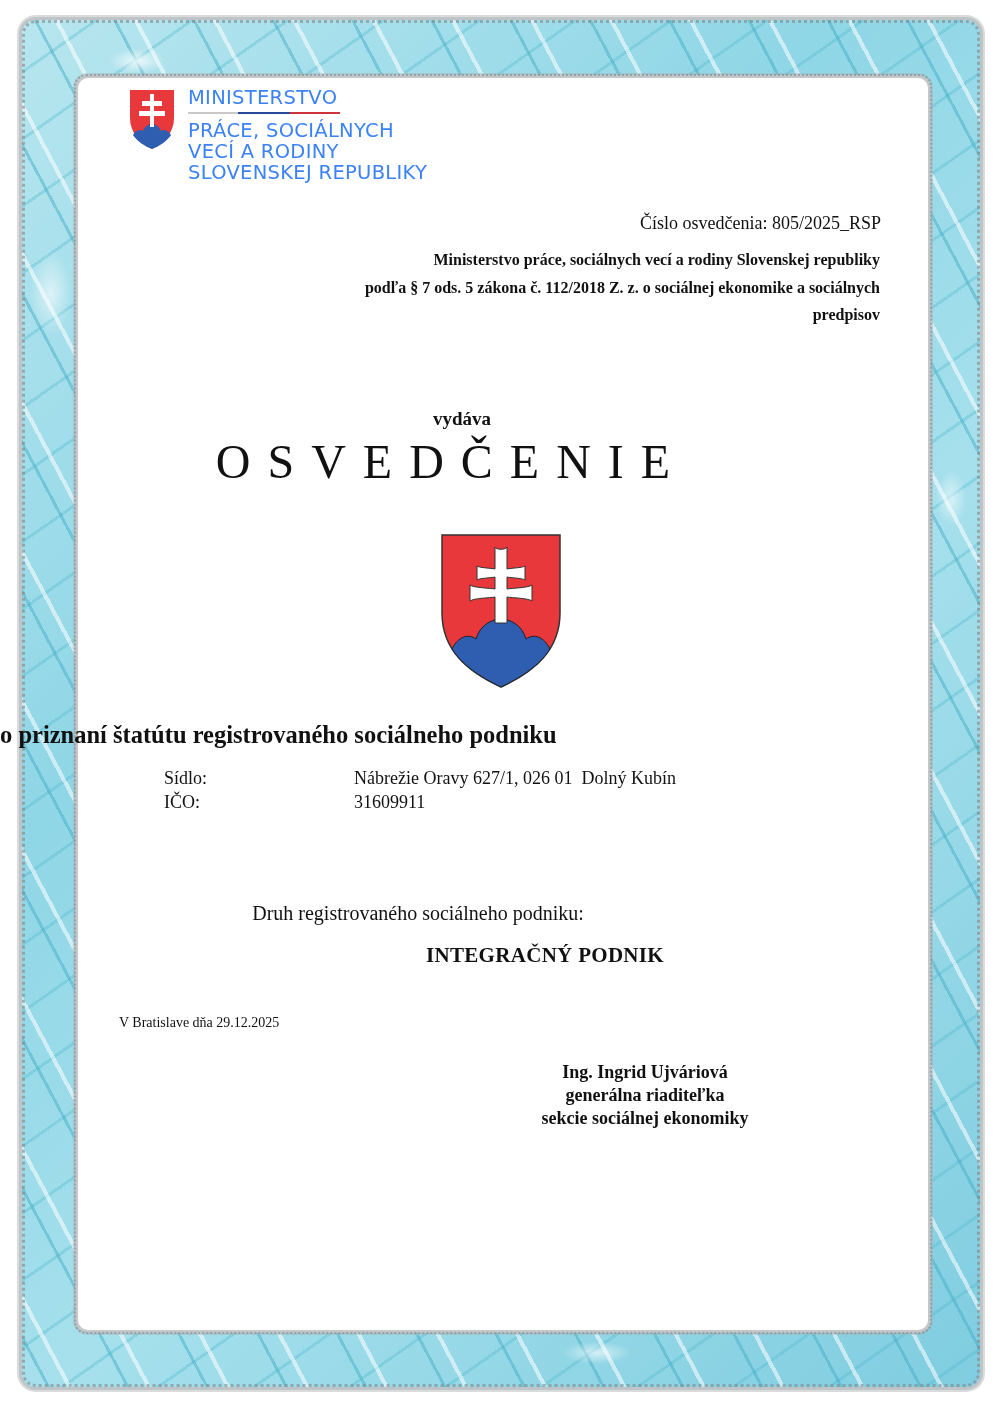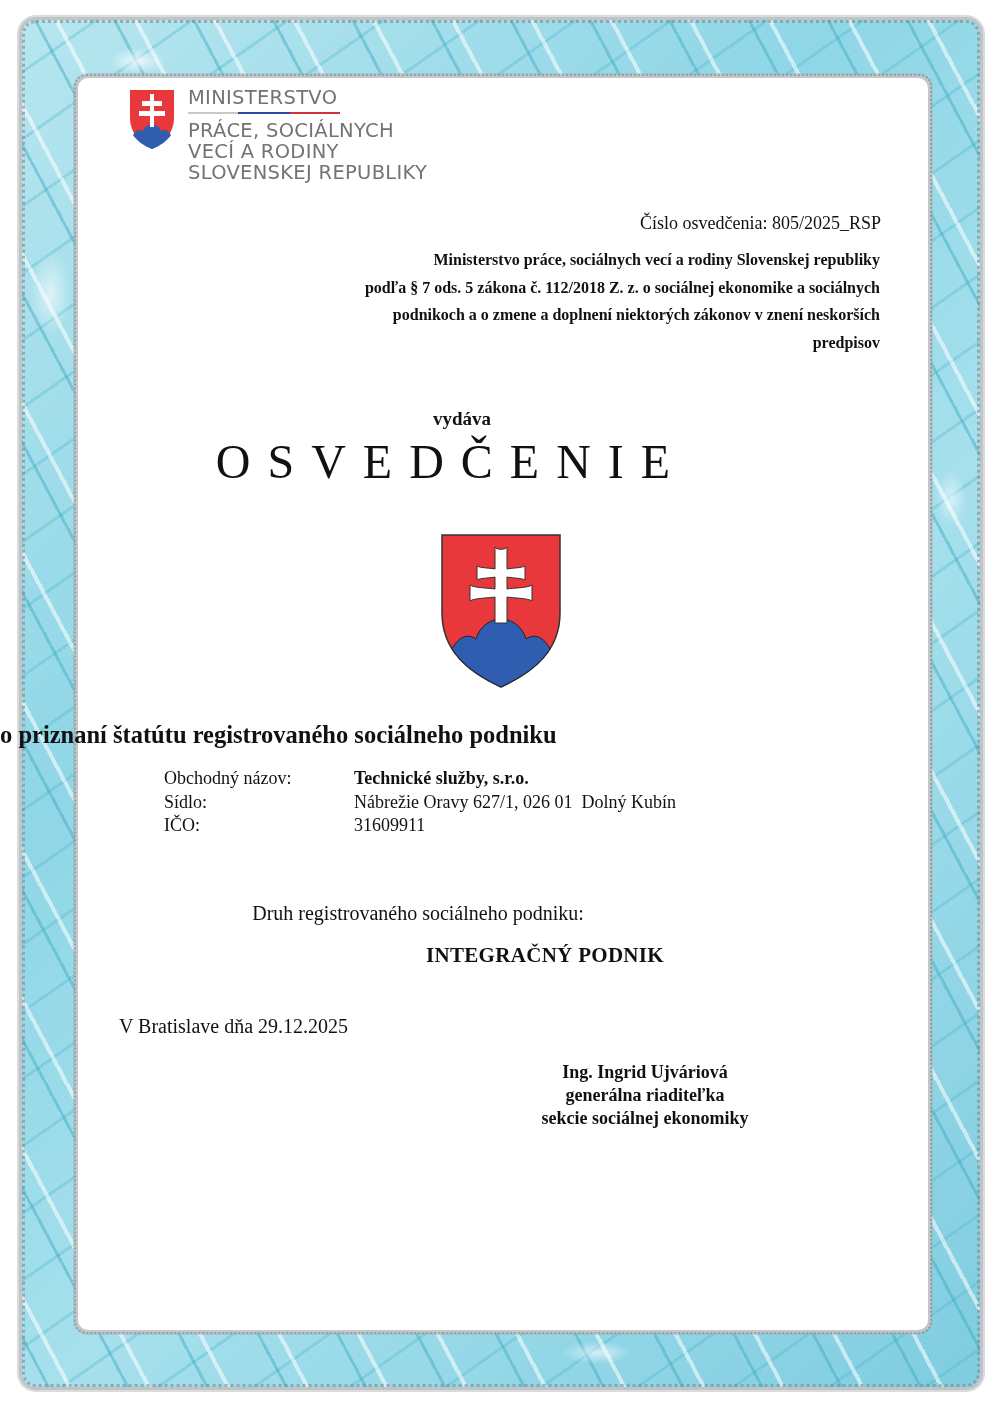--- a/index.html
+++ b/index.html
@@ -37,21 +37,21 @@
   .inner-page::before {
     content: ""; position: absolute; inset: -4px; border-radius: 12px;
     border: 2px dotted rgba(125,130,133,.55);
   }
   
   .logo { position: absolute; left: 127px; top: 87px; }
   .logo-shield { position: absolute; left: 0; top: 0; width: 50px; height: 64px; }
   .logo-text {
     position: absolute; left: 61px; top: 0; white-space: nowrap;
     font-family: "DejaVu Sans", "Liberation Sans", sans-serif;
-    color: #737373; font-size: 19.5px; letter-spacing: .3px; line-height: 22px;
+    color: #3b82f6; font-size: 19.5px; letter-spacing: .3px; line-height: 22px;
   }
   .logo-line1 { display: block; height: 22px; }
   .logo-divider { display: flex; height: 2px; margin: 3px 0 6px 0; width: 152px; }
   .logo-divider .g { flex: 0 0 50px; background: #c9c9c9; }
   .logo-divider .b { flex: 0 0 52px; background: #2a4b9b; }
   .logo-divider .r { flex: 0 0 50px; background: #d0323b; }
   .logo-line { display: block; height: 21px; }
 
   .cert-number {
     position: absolute; right: 119px; top: 205px;
@@ -81,21 +81,21 @@
   .detail-label { width: 190px; }
   .detail-value.bold { font-weight: bold; }
   .type-label {
     position: absolute; left: 0; width: 836px; top: 902px;
     text-align: center; font-size: 20px;
   }
   .type-value {
     position: absolute; left: 0; width: 1000px; top: 943px;
     text-align: center; font-size: 21px; font-weight: bold; letter-spacing: .3px; padding-left: 45px;
   }
-  .place-date { position: absolute; left: 119px; top: 1015px; font-size: 20px; white-space: nowrap; }
+  .place-date { position: absolute; left: 119px; top: 1015px; font-size: 14px; white-space: nowrap; }
   .signature {
     position: absolute; left: 505px; width: 280px; top: 1061px;
     text-align: center; font-size: 18px; line-height: 23px;
   }
   .signature span { display: block; font-weight: bold; }
 </style>
 </head>
 <body>
 
 <div class="frame"></div>
@@ -118,40 +118,35 @@
     <span class="logo-line">VECÍ A RODINY</span>
     <span class="logo-line">SLOVENSKEJ REPUBLIKY</span>
   </div>
 </div>
 
 <div class="cert-number">Číslo osvedčenia: 805/2025_RSP</div>
 
 <div class="legal-basis">
   <div>Ministerstvo práce, sociálnych vecí a rodiny Slovenskej republiky</div>
   <div>podľa § 7 ods. 5 zákona č. 112/2018 Z. z. o sociálnej ekonomike a sociálnych</div>
-  <div>podnikoch a o zmene a doplnení niektorých zákonov v znení neskorších</div>
   <div>predpisov</div>
 </div>
 
 <div class="issues">vydáva</div>
 <div class="title">OSVEDČENIE</div>
 
 <svg class="coat" viewBox="0 0 122 156">
   <path d="M2 2 H120 V80 C120 116 96 138 61 154 C26 138 2 116 2 80 Z" fill="#e8383b" stroke="#333" stroke-width="1.5"></path>
   <path d="M12 116 C18 104 28 100 36 106 C40 92 52 86 61 86 C70 86 82 92 86 106 C94 100 104 104 110 116 C100 132 82 144 61 154 C40 144 22 132 12 116 Z" fill="#2f5db0" stroke="#222" stroke-width="1"></path>
   <path d="M55 14 C56 17 66 17 67 14 V36 C71 35 82 35 85 33 V47 C82 45 71 45 67 44 V56 C72 55 88 55 92 52 V68 C88 65 72 65 67 64 V90 H55 V64 C50 65 34 65 30 68 V52 C34 55 50 55 55 56 V44 C51 45 40 45 37 47 V33 C40 35 51 35 55 36 Z" fill="#fff" stroke="#333" stroke-width="1"></path>
 </svg>
 
 <div class="subtitle">o priznaní štatútu registrovaného sociálneho podniku</div>
 
 <div class="details">
-  <div class="detail-row">
-    <span class="detail-label">Obchodný názov:</span>
-    <span class="detail-value bold">Technické služby, s.r.o.</span>
-  </div>
   <div class="detail-row">
     <span class="detail-label">Sídlo:</span>
     <span class="detail-value" style="white-space:pre">Nábrežie Oravy 627/1, 026 01  Dolný Kubín</span>
   </div>
   <div class="detail-row">
     <span class="detail-label">IČO:</span>
     <span class="detail-value">31609911</span>
   </div>
 </div>
 

